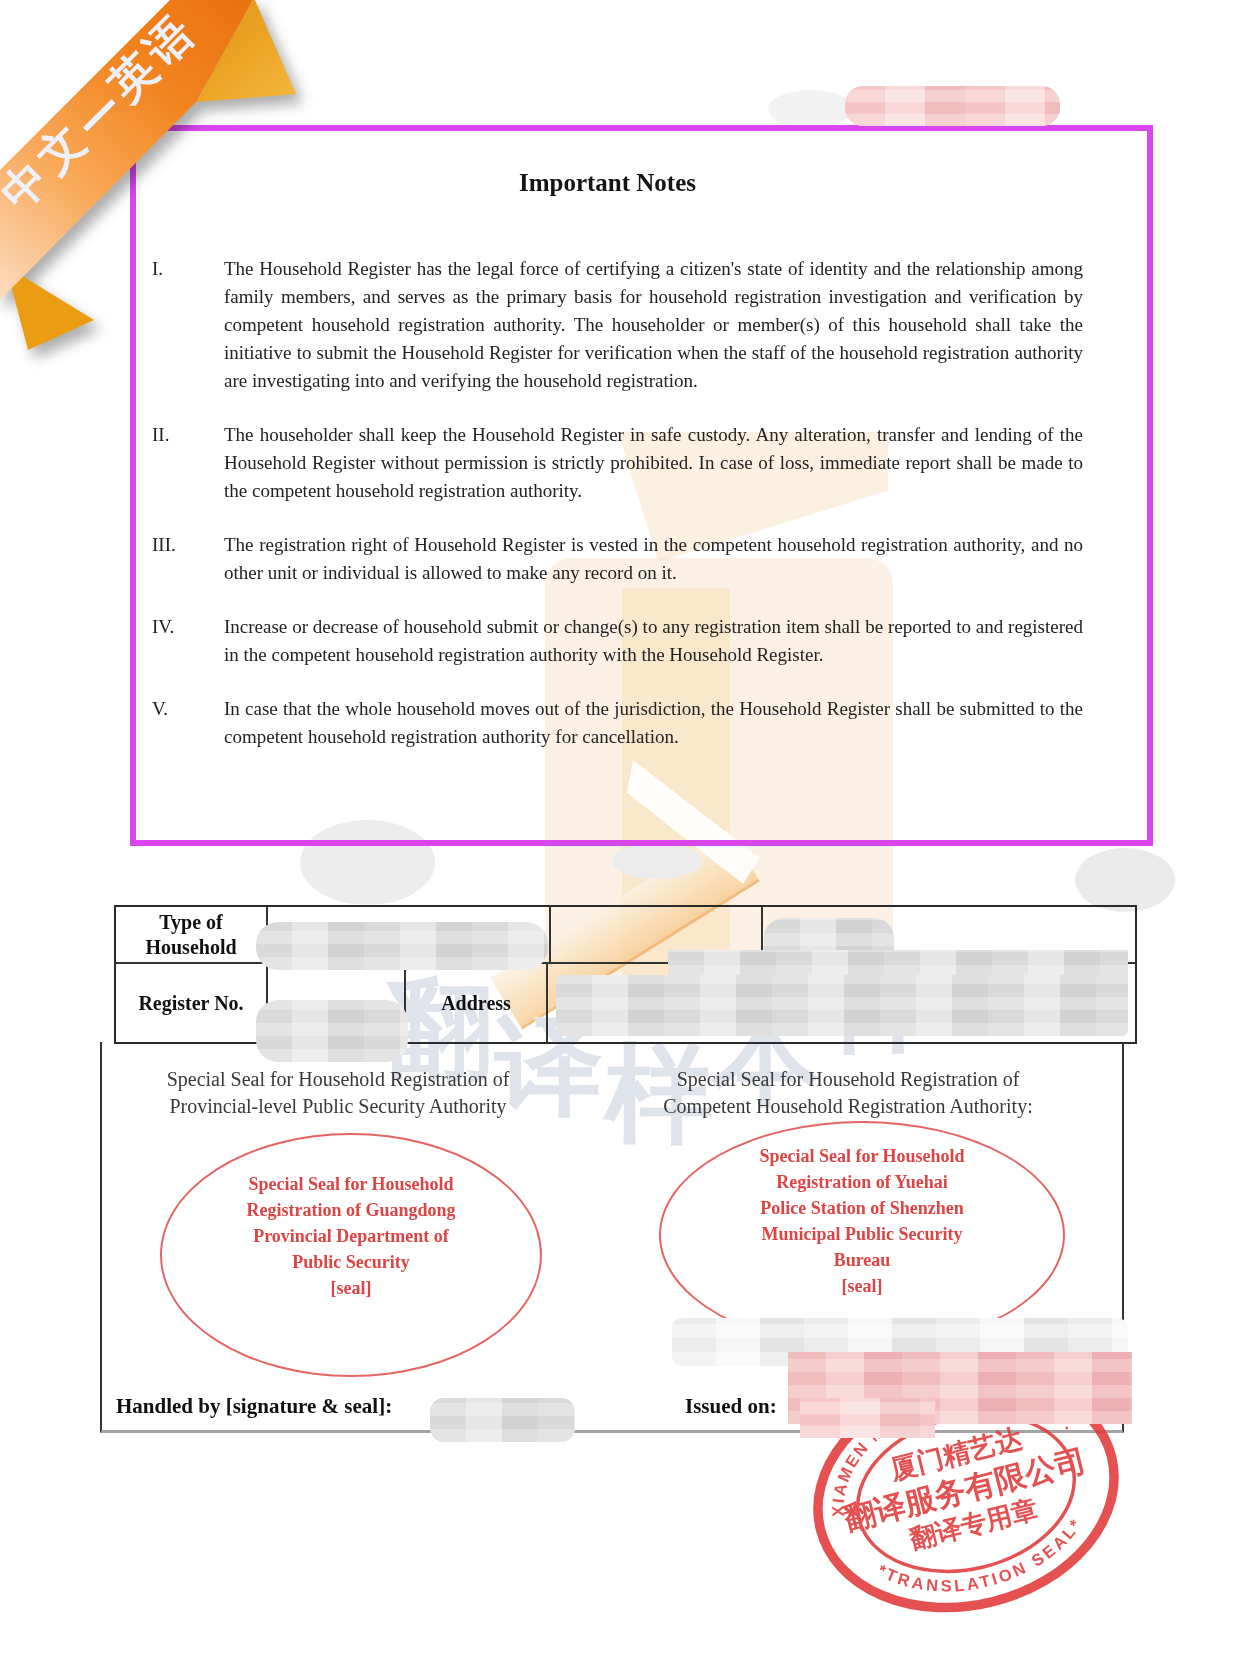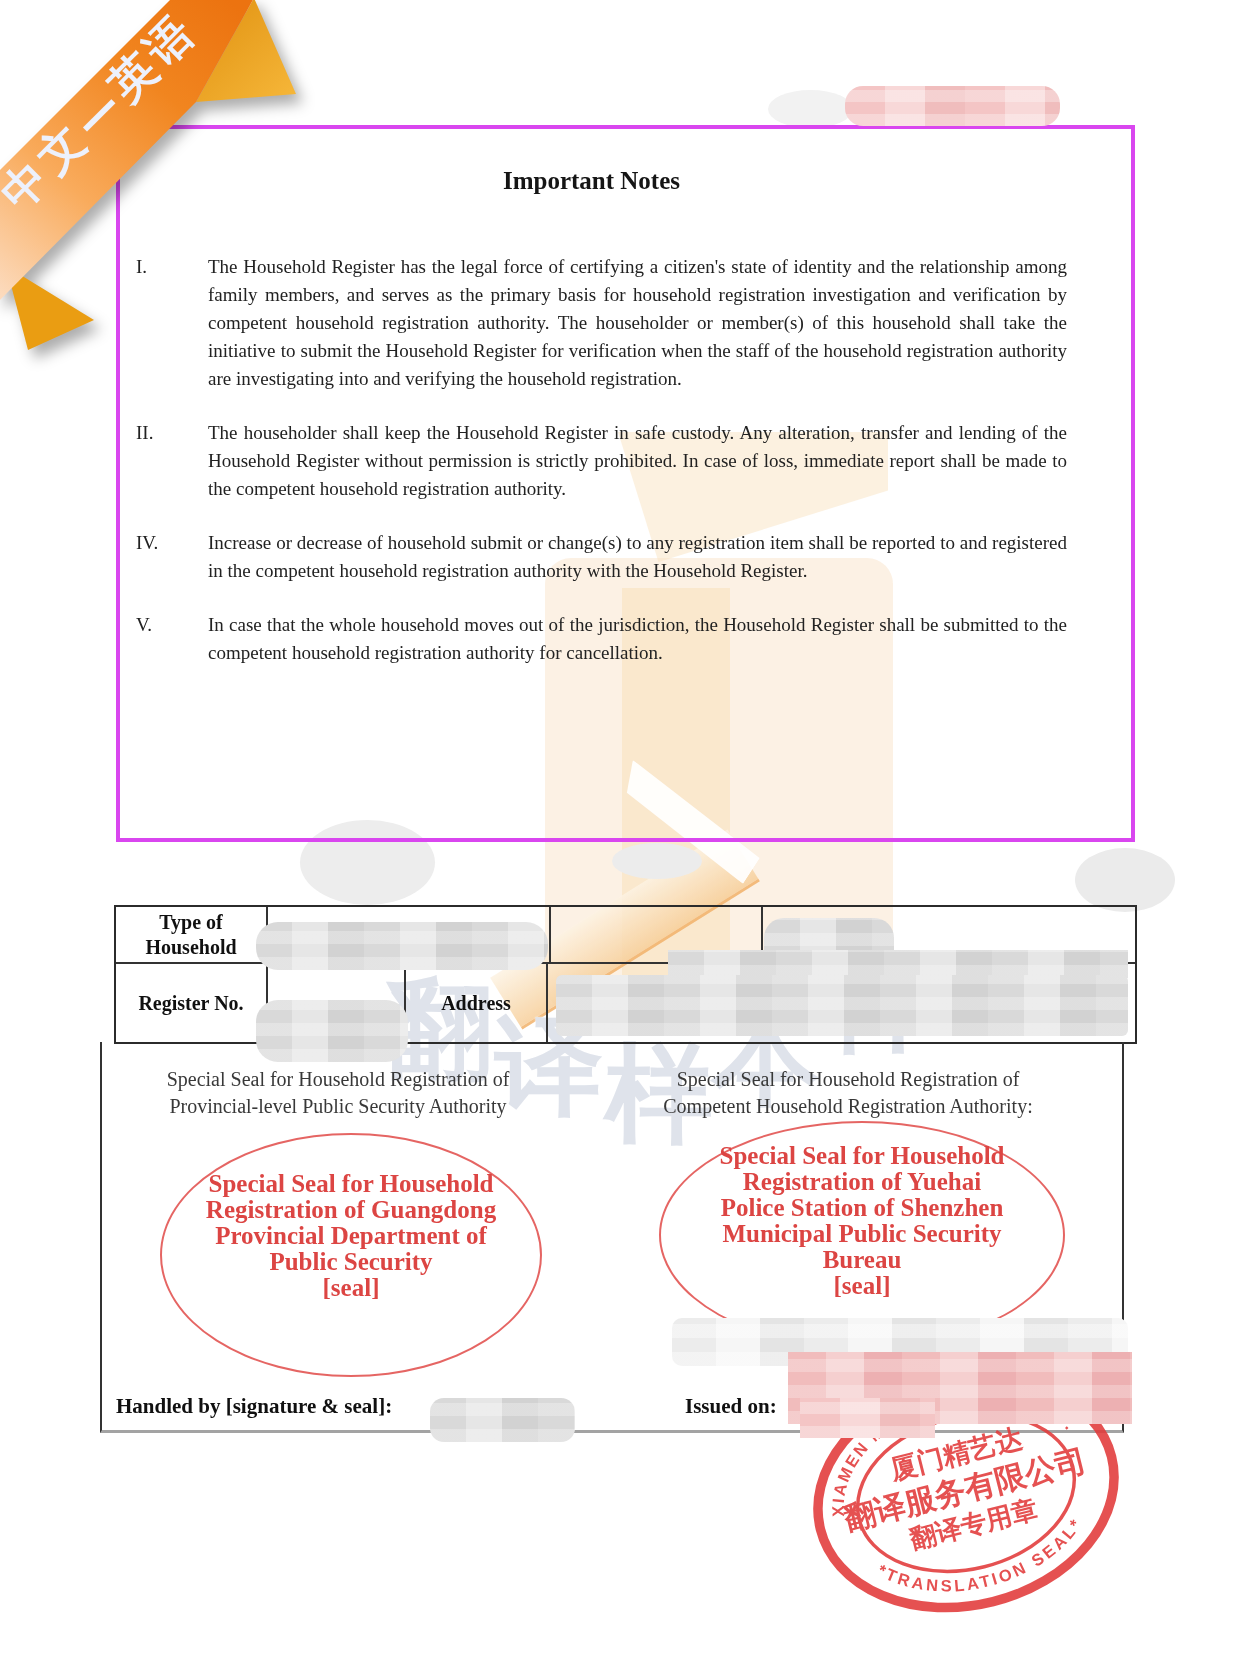--- a/index.html
+++ b/index.html
@@ -14,22 +14,22 @@
            clip-path:polygon(0 0,100% 0,100% 45%,15% 100%);}
   .wm-stripe{left:485px;top:899px;width:280px;height:58px;background:linear-gradient(#fdf3e3,#f7cf9a);
              border-bottom:3px solid #f2b26b;transform:rotate(-32deg);opacity:.85;}
   .wm-pen{left:608px;top:800px;width:160px;height:44px;background:#ffffff;opacity:.92;
           transform:rotate(33deg);clip-path:polygon(0 0,100% 30%,100% 100%,8% 70%);}
   .blob{position:absolute;z-index:1;border-radius:50%;}
   .wm-char{position:absolute;z-index:1;font-family:"DejaVu Sans",sans-serif;font-weight:bold;
            font-size:108px;color:#dfe3eb;text-shadow:0 0 2px #ffffff;line-height:1;}
 
   
-  .notes-box{position:absolute;z-index:2;left:116px;top:125px;width:1011px;height:709px;
-             border:4px solid #d946ef;background:transparent;font-family:Liberation Serif, serif;}
+  .notes-box{position:absolute;z-index:2;left:130px;top:125px;width:1011px;height:709px;
+             border:6px solid #d946ef;background:transparent;font-family:Liberation Serif, serif;}
   .notes-title{font-size:25px;font-weight:bold;color:#151515;width:fit-content;
                margin:38px auto 58px auto;transform:translateX(-34px);}
   .note-row{display:flex;margin:0 64px 26px 16px;}
   .note-num{flex:none;width:72px;font-size:19px;line-height:28px;color:#222;}
   .note-text{flex:1;font-size:19px;line-height:28px;text-align:justify;color:#222;}
 
   .reg-table{position:absolute;z-index:2;left:114px;top:905px;width:1019px;
              border:2.5px solid #2b2b2b;background:transparent;}
   .trow{display:grid;}
   .trow1{grid-template-columns:152px 283px 212px 265px auto;height:55px;}
@@ -40,21 +40,21 @@
 
   .seal-box{position:absolute;z-index:2;left:100px;top:1042px;width:1020px;height:388px;
             border:2px solid #333;border-top:none;border-bottom:3px solid #a3a3a3;}
   .seal-caption{position:absolute;top:24px;text-align:center;font-size:20px;line-height:27px;color:#383838;}
   .seal-caption.left{left:16px;width:440px;}
   .seal-caption.right{left:516px;width:460px;}
   .seal-oval{position:absolute;border:2.5px solid rgba(224,74,72,.85);border-radius:50%;
              display:flex;flex-direction:column;align-items:center;}
   .seal-oval.left{left:58px;top:91px;width:378px;height:240px;padding-top:0;}
   .seal-oval.right{left:557px;top:79px;width:402px;height:224px;}
-  .seal-line{font-size:25px;line-height:26px;font-weight:bold;color:#dc4543;text-align:center;}
+  .seal-line{font-size:18px;line-height:26px;font-weight:bold;color:#dc4543;text-align:center;}
   .seal-oval.left .pad{height:36px;}
   .seal-oval.right .pad{height:20px;}
   .footer-label{position:absolute;top:352px;font-size:21px;font-weight:bold;color:#101010;}
   .footer-label.handled{left:14px;}
   .footer-label.issued{left:583px;}
 
   
   .mosaic{position:absolute;z-index:3;}
   .mz-gray{background:
     repeating-linear-gradient(0deg, rgba(255,255,255,.28) 0 13px, rgba(0,0,0,0) 13px 26px),
@@ -99,20 +99,24 @@
 
   <div class="notes-box">
     <div class="notes-title">Important Notes</div>
     <div class="note-row">
       <div class="note-num">I.</div>
       <div class="note-text">The Household Register has the legal force of certifying a citizen's state of identity and the relationship among family members, and serves as the primary basis for household registration investigation and verification by competent household registration authority. The householder or member(s) of this household shall take the initiative to submit the Household Register for verification when the staff of the household registration authority are investigating into and verifying the household registration.</div>
     </div>
     <div class="note-row">
       <div class="note-num">II.</div>
       <div class="note-text">The householder shall keep the Household Register in safe custody. Any alteration, transfer and lending of the Household Register without permission is strictly prohibited. In case of loss, immediate report shall be made to the competent household registration authority.</div>
+    </div>
+    <div class="note-row">
+      <div class="note-num">III.</div>
+      <div class="note-text">The registration right of Household Register is vested in the competent household registration authority, and no other unit or individual is allowed to make any record on it.</div>
     </div>
     <div class="note-row">
       <div class="note-num">IV.</div>
       <div class="note-text">Increase or decrease of household submit or change(s) to any registration item shall be reported to and registered in the competent household registration authority with the Household Register.</div>
     </div>
     <div class="note-row">
       <div class="note-num">V.</div>
       <div class="note-text">In case that the whole household moves out of the jurisdiction, the Household Register shall be submitted to the competent household registration authority for cancellation.</div>
     </div>
   </div>

